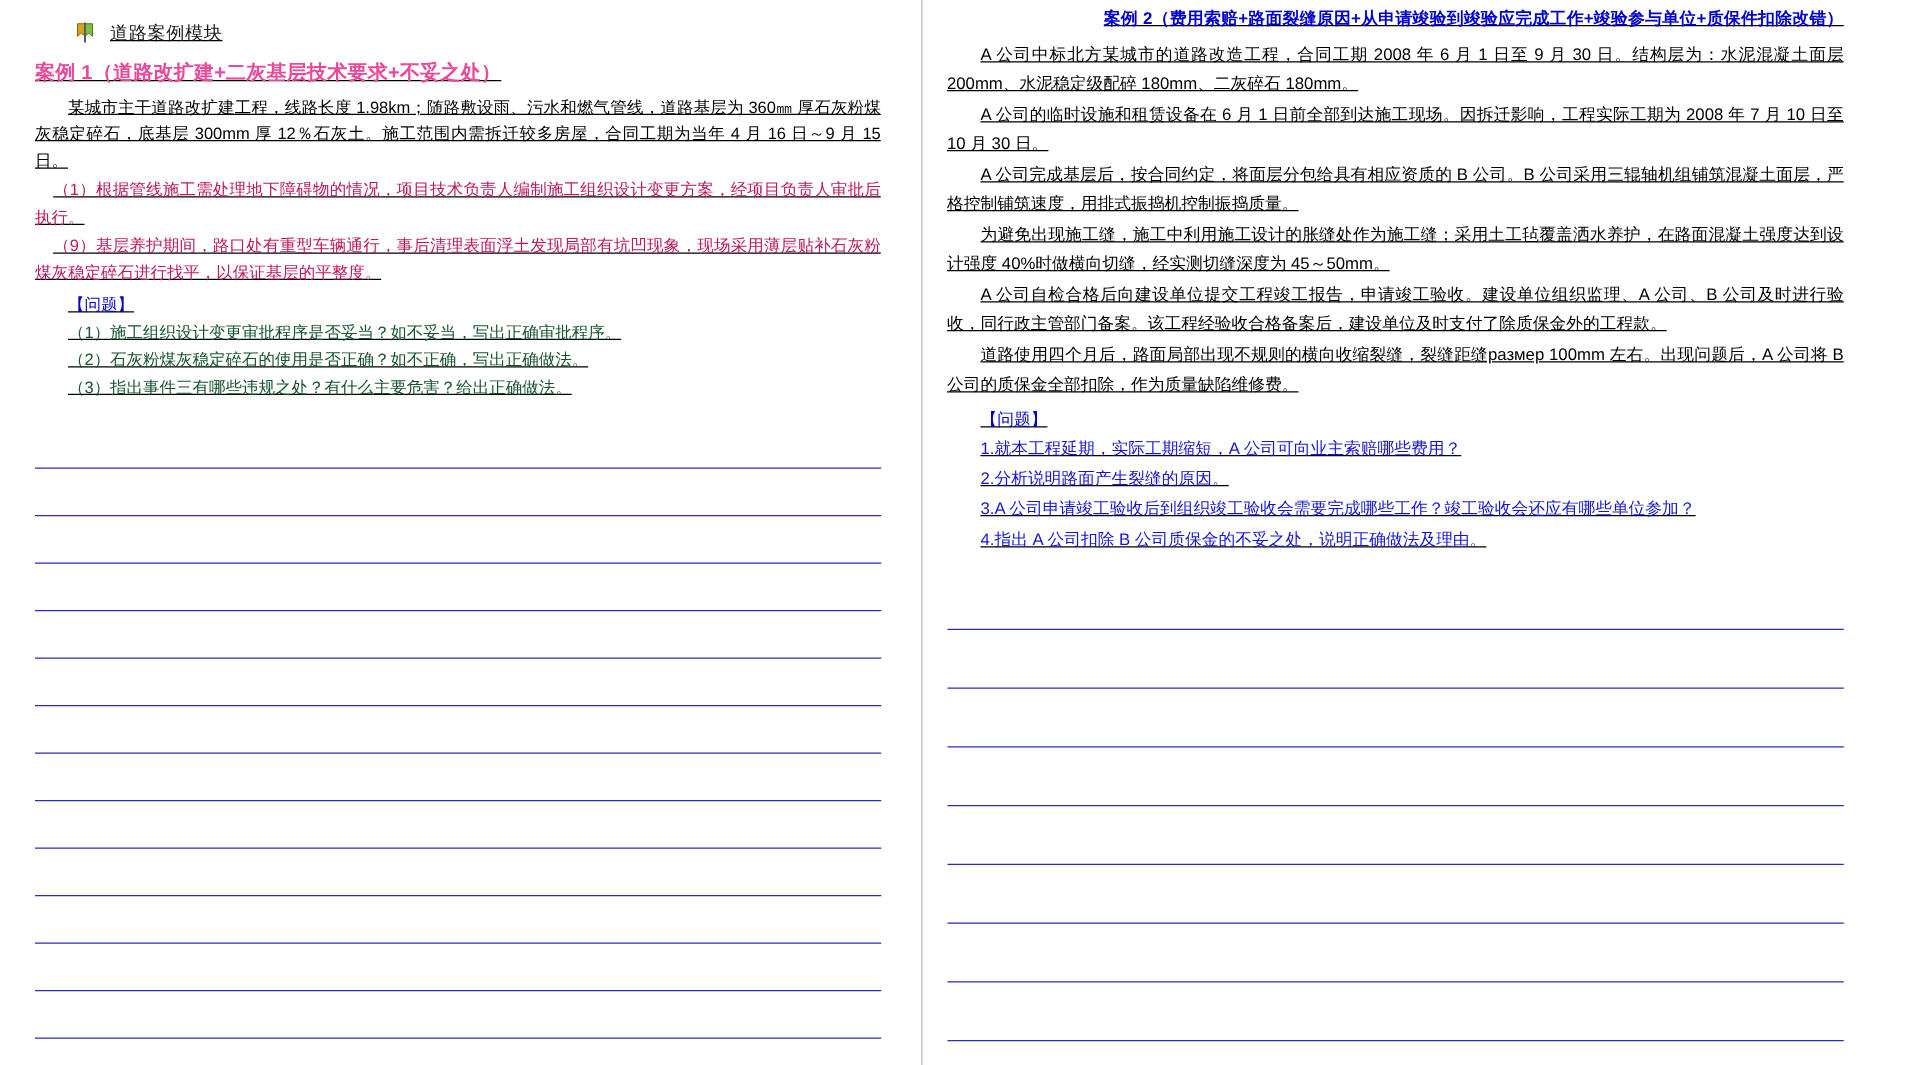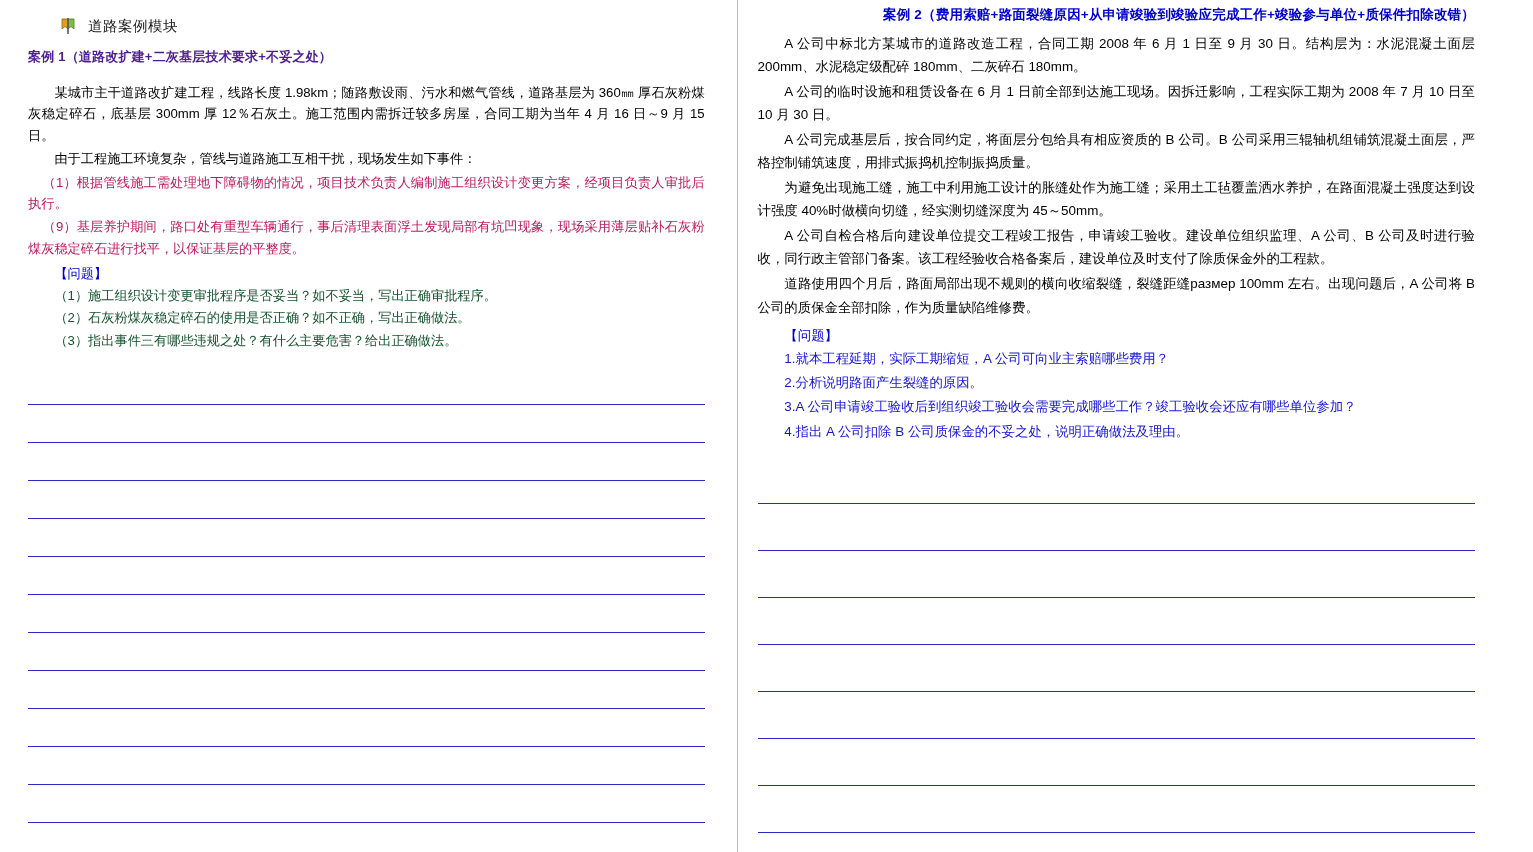--- a/index.html
+++ b/index.html
@@ -12,20 +12,21 @@
     height: 852px;
     font-family: "Liberation Sans", "DejaVu Sans", sans-serif;
     color: #000000;
     overflow: hidden;
   }
   .page {
     position: relative;
     width: 1493px;
     height: 852px;
     display: flex;
+    text-decoration: underline;
   }
   .col {
     position: relative;
     box-sizing: border-box;
     height: 852px;
   }
   .col-left {
     width: 756px;
     padding: 10px 32px 0 28px;
   }
@@ -53,25 +54,25 @@
     flex: 0 0 auto;
   }
   .module-title {
     font-size: 14.5px;
     color: #1a1a1a;
     letter-spacing: 0.5px;
   }
 
   
   .case-title {
-    color: #4c1d95;
+    color: #ec4899;
     font-weight: bold;
-    font-size: 13px;
+    font-size: 16px;
     letter-spacing: 0.2px;
-    margin-bottom: 16px;
+    margin-bottom: 6px;
   }
   .case-title-right {
     color: #0000cc;
     font-weight: bold;
     font-size: 13.5px;
     letter-spacing: 0.2px;
     margin: 0 0 8px 0;
     padding-left: 8px;
     text-align: right;
   }
@@ -158,21 +159,20 @@
           <rect x="9.2" y="2" width="1.6" height="16" fill="#5a5a5a"></rect>
         </svg>
       </span>
       <span class="module-title">道路案例模块</span>
     </div>
 
     <div class="case-title">案例 1（道路改扩建+二灰基层技术要求+不妥之处）</div>
 
     <div class="left-body">
       <p class="para indent2">某城市主干道路改扩建工程，线路长度 1.98km；随路敷设雨、污水和燃气管线，道路基层为 360㎜ 厚石灰粉煤灰稳定碎石，底基层 300mm 厚 12％石灰土。施工范围内需拆迁较多房屋，合同工期为当年 4 月 16 日～9 月 15 日。</p>
-      <p class="para indent2">由于工程施工环境复杂，管线与道路施工互相干扰，现场发生如下事件：</p>
       <p class="para hang">（1）根据管线施工需处理地下障碍物的情况，项目技术负责人编制施工组织设计变更方案，经项目负责人审批后执行。</p>
       <p class="para hang">（9）基层养护期间，路口处有重型车辆通行，事后清理表面浮土发现局部有坑凹现象，现场采用薄层贴补石灰粉煤灰稳定碎石进行找平，以保证基层的平整度。</p>
     </div>
 
     <div class="q-head">【问题】</div>
     <p class="q-item">（1）施工组织设计变更审批程序是否妥当？如不妥当，写出正确审批程序。</p>
     <p class="q-item">（2）石灰粉煤灰稳定碎石的使用是否正确？如不正确，写出正确做法。</p>
     <p class="q-item">（3）指出事件三有哪些违规之处？有什么主要危害？给出正确做法。</p>
 
     <div class="rules">

